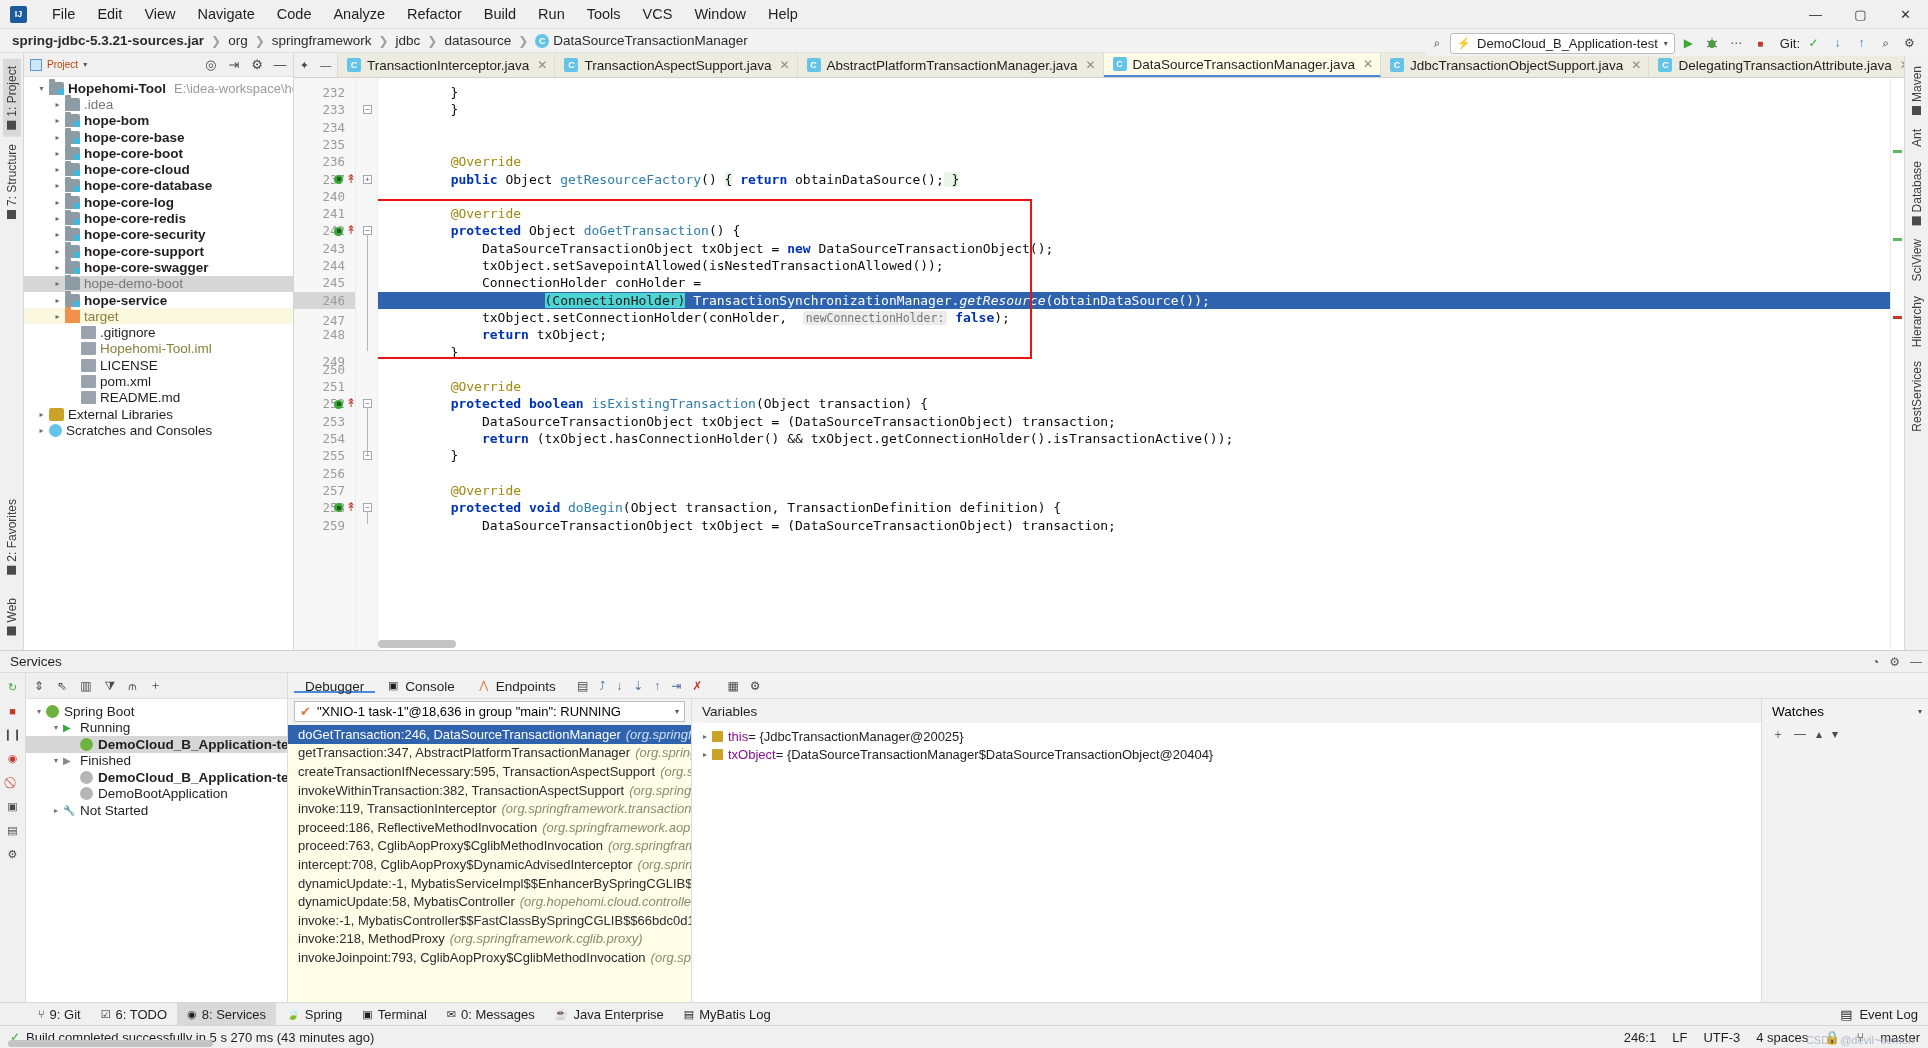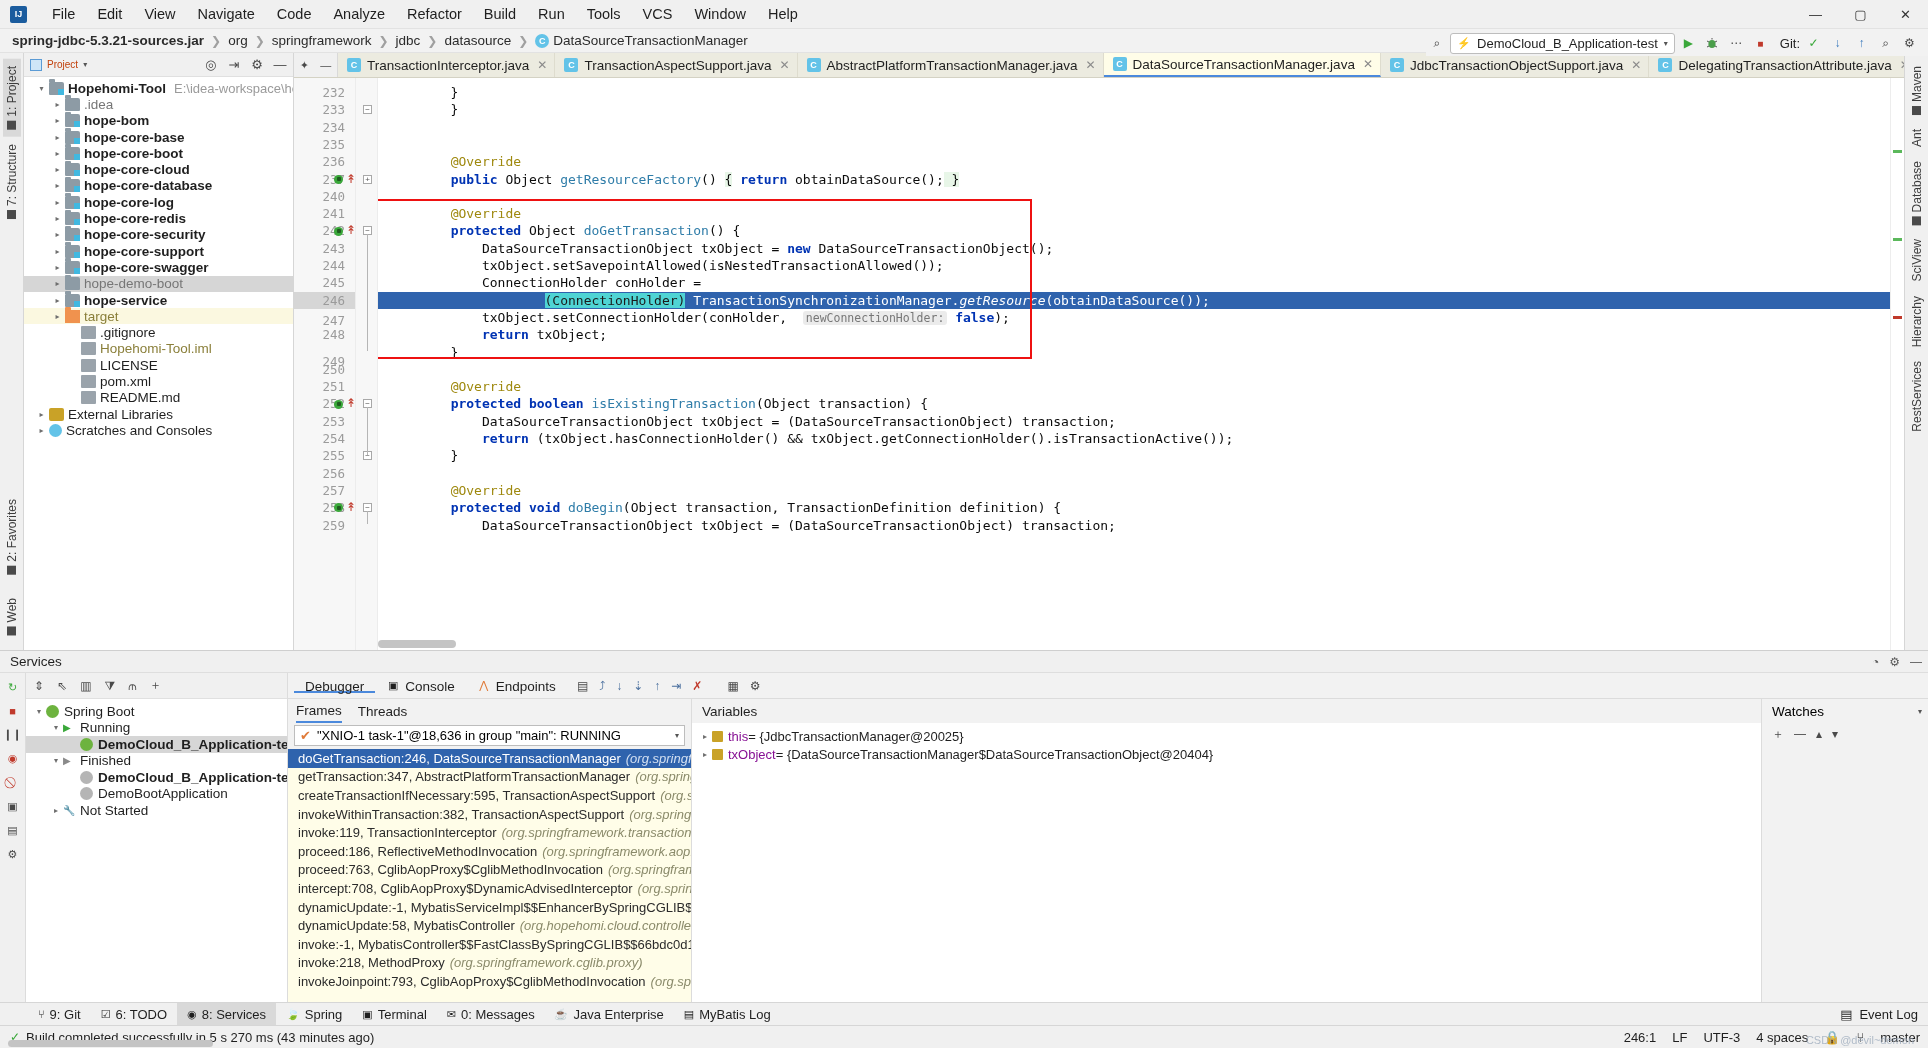--- a/index.html
+++ b/index.html
@@ -760,24 +760,20 @@
             <span>↑</span>
             <span>⇥</span>
             <span style="color:#c0392b;">✗</span>
             <span style="color:#4a4a4a;margin-left:14px;">▦</span>
             <span style="color:#4a4a4a;">⚙</span>
           </div>
         </div>
 
         <div class="dbg-main">
           <div class="frames-col">
-            <div class="ft-row">
-              <span class="act">Frames</span>
-              <span>Threads</span>
-            </div>
             <div class="thread-sel">
               <span class="chk">✔</span>
               <span>"XNIO-1 task-1"@18,636 in group "main": RUNNING</span>
               <span class="arrow">▾</span>
             </div>
             <div class="frames-list" id="frames-list">
                 <div class="frow sel">
                   <span class="fr-main">doGetTransaction:246, DataSourceTransactionManager</span>
                   <span class="fr-pkg">(org.springframework.jdbc.</span>
                 </div>

